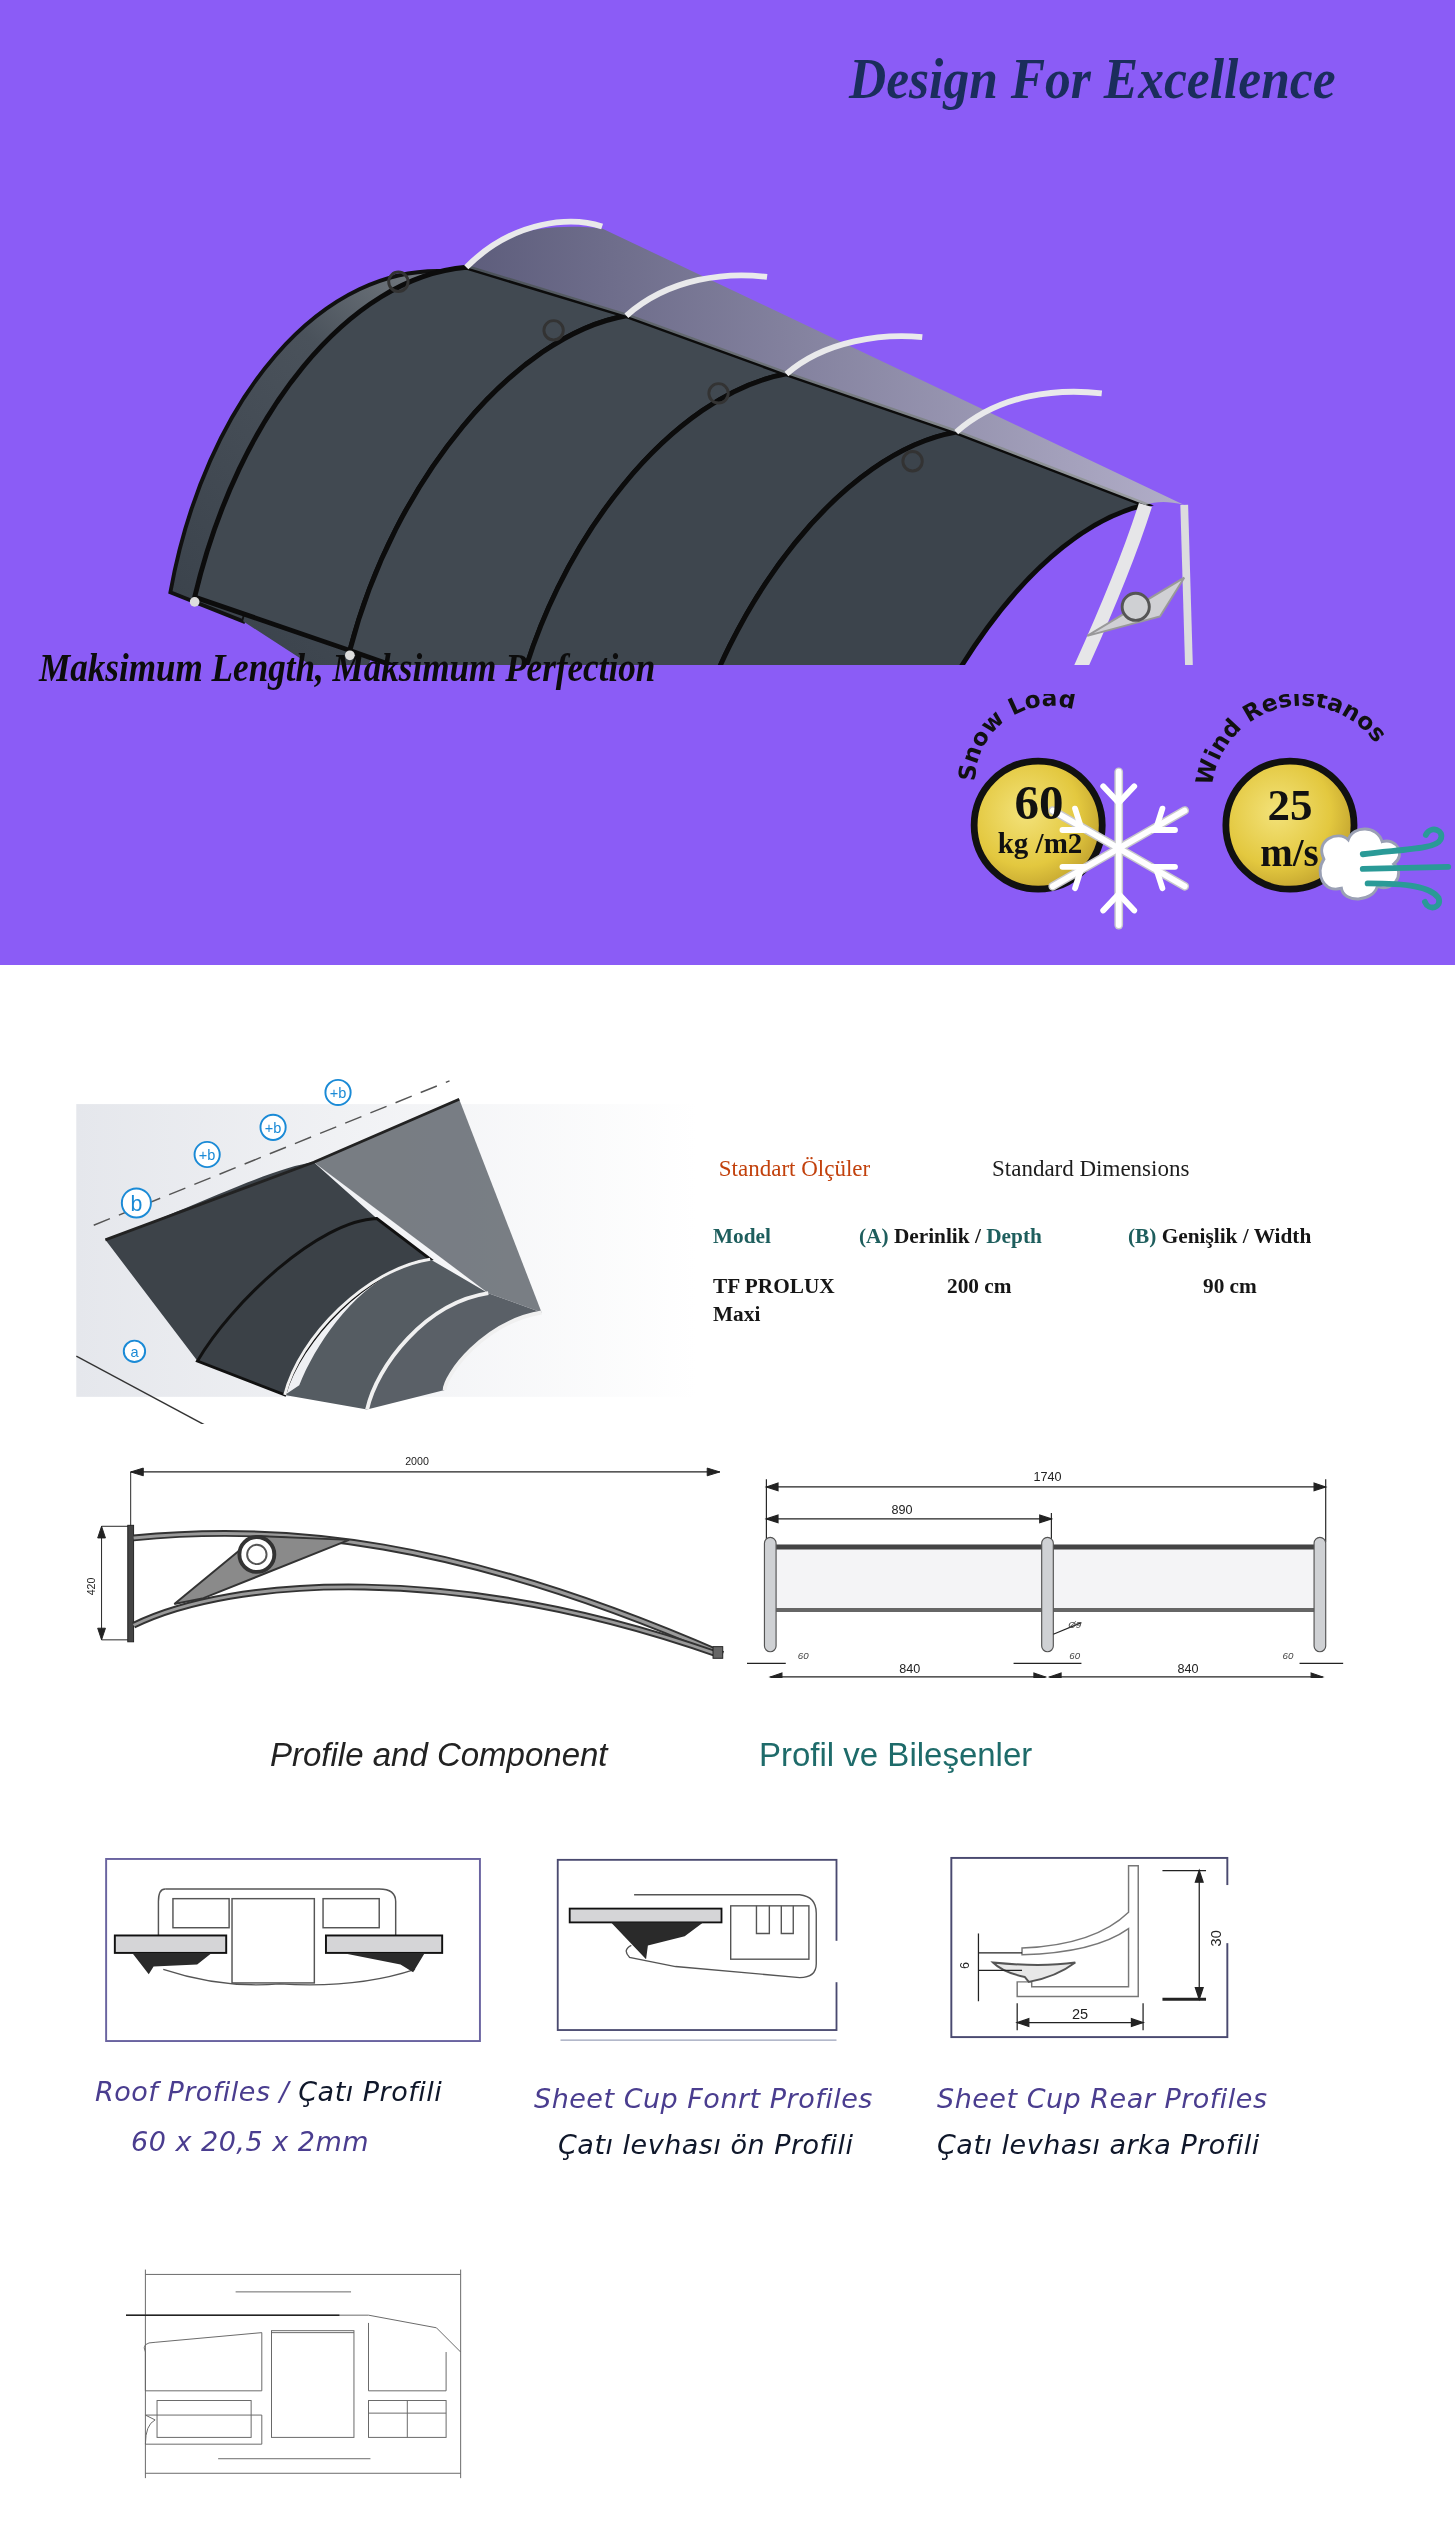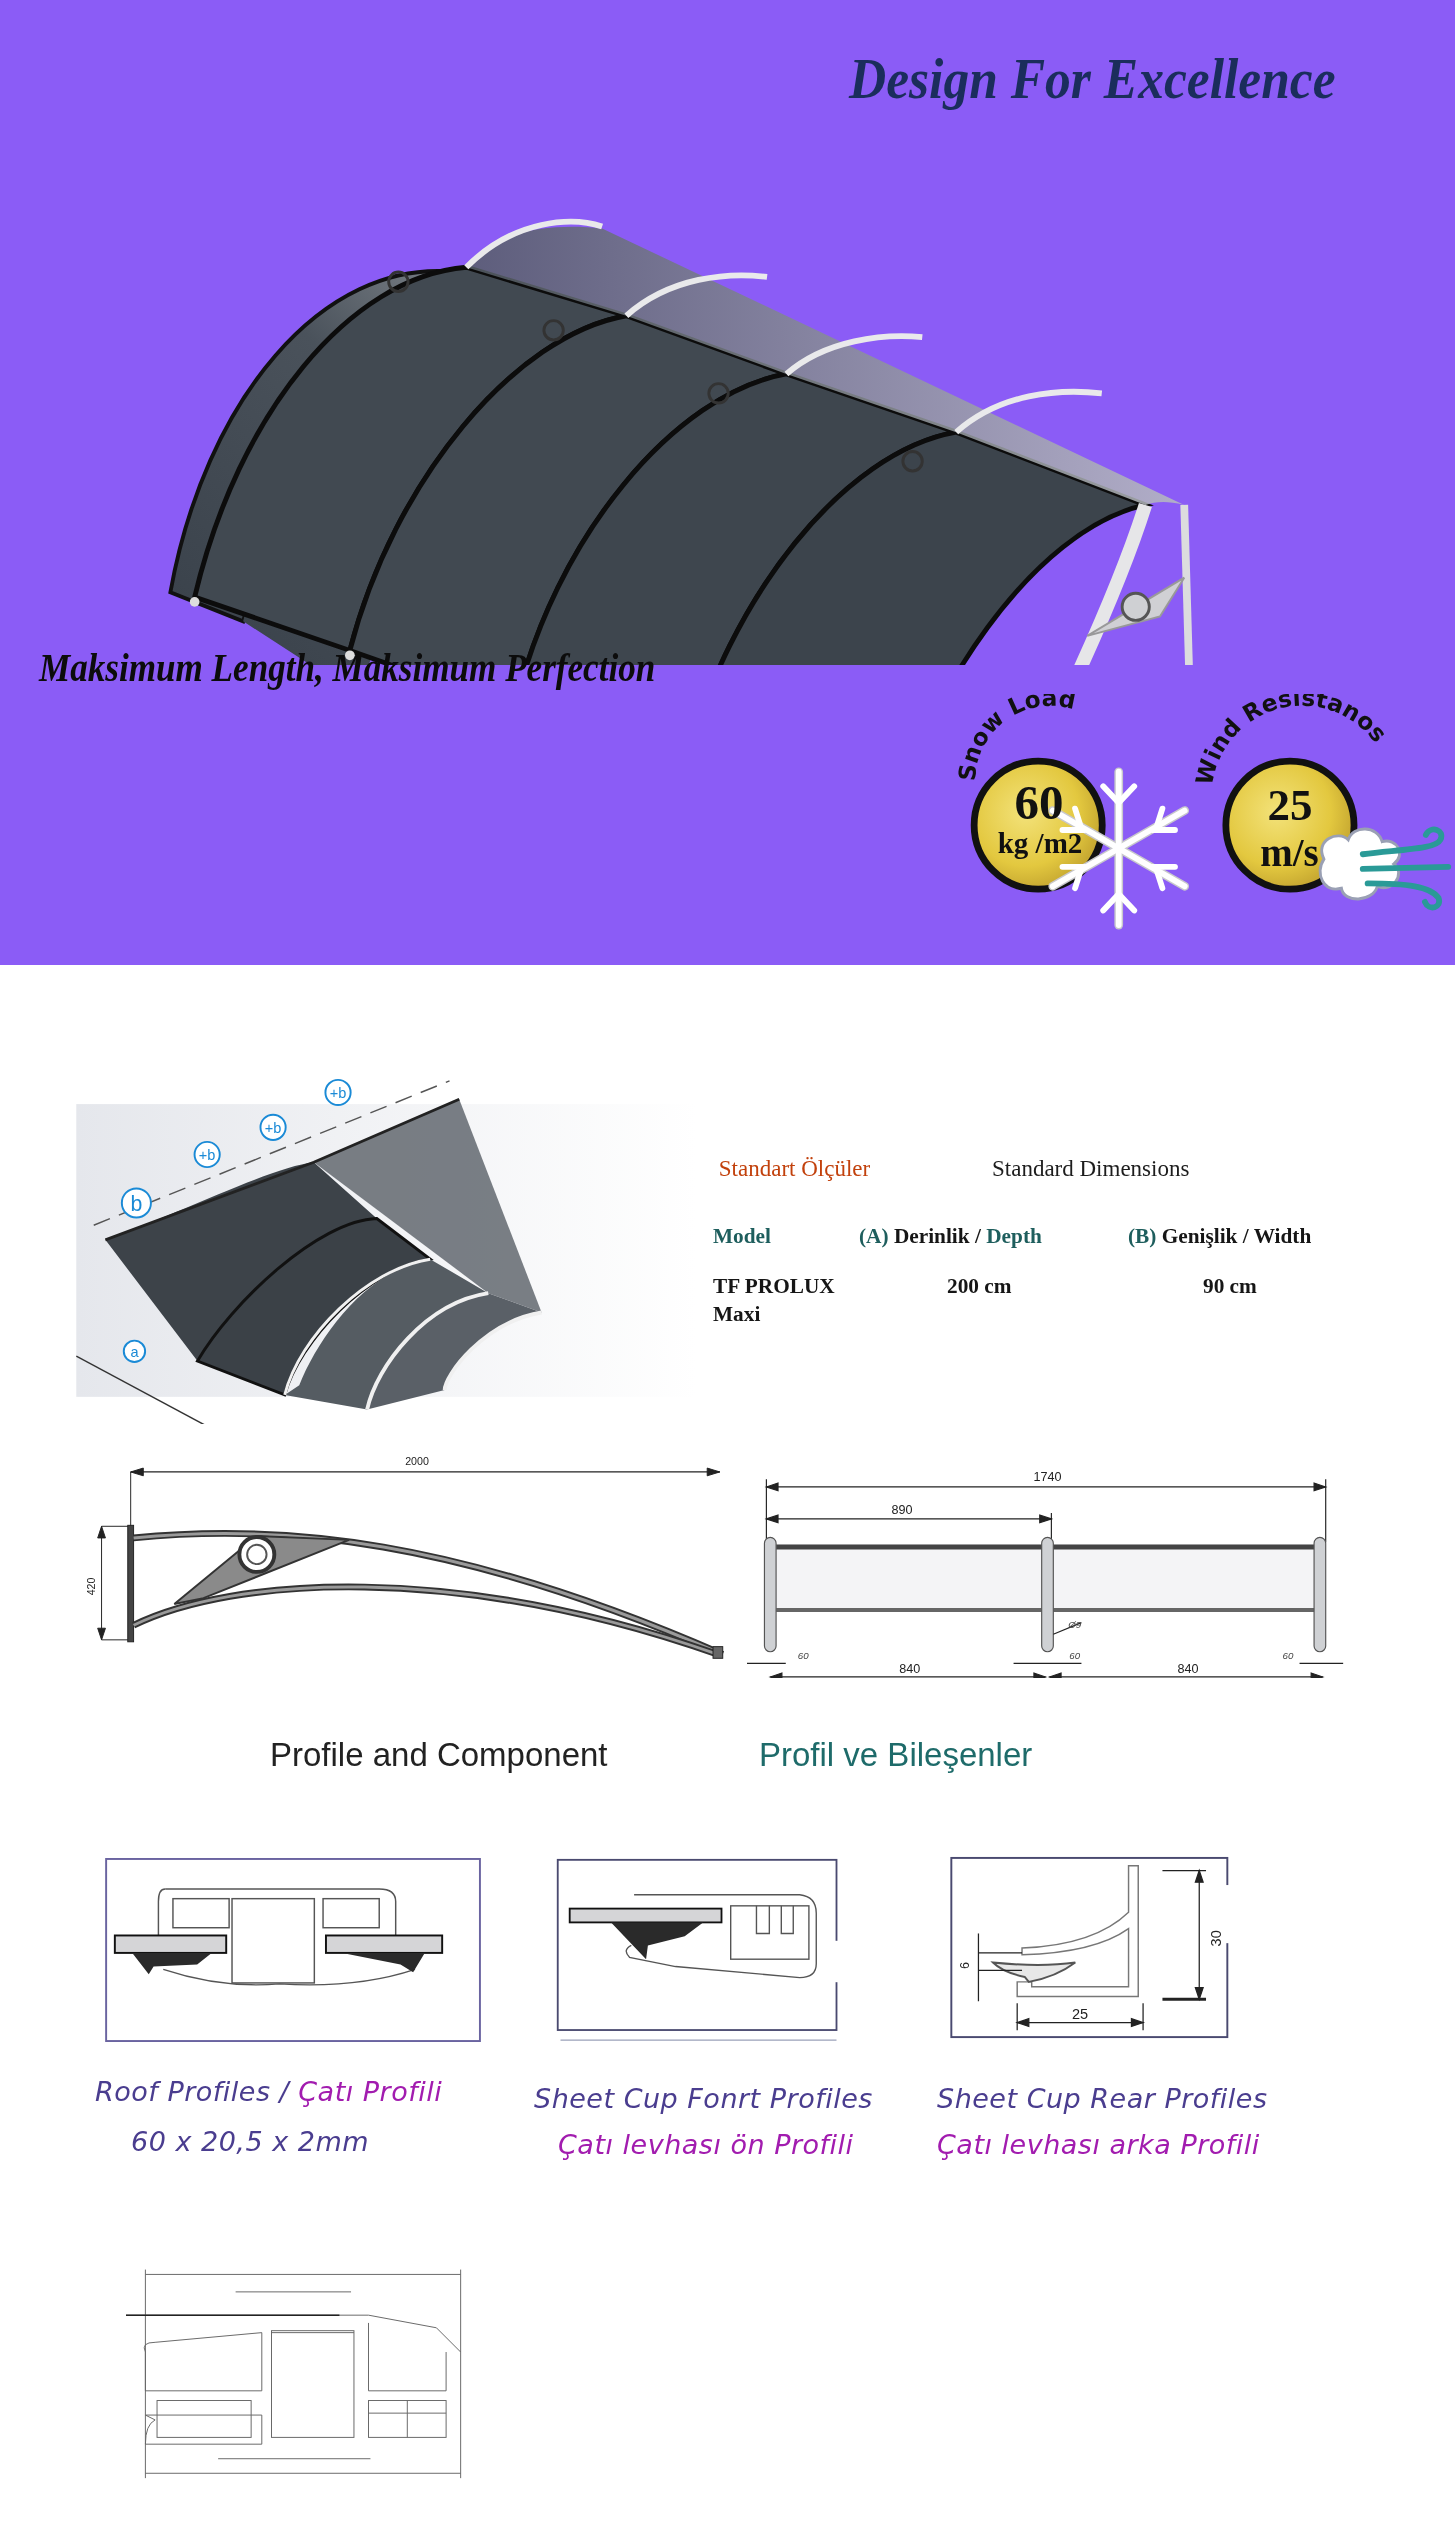--- a/index.html
+++ b/index.html
@@ -23,27 +23,27 @@
   .spec-heading-tr { position: absolute; left: 5.8px; top: 0px; font-size: 23px; color: #c2410c; white-space: nowrap; }
   .spec-heading-en { position: absolute; left: 279px; top: 0px; font-size: 23px; color: #1d1d1d; font-weight: normal; white-space: nowrap; }
   .spec-col { position: absolute; font-size: 21.3px; font-weight: bold; white-space: nowrap; }
   .teal { color: #1e5e5d; }
   .dark { color: #161616; }
 
   .drawing-side { position: absolute; left: 87px; top: 1431px; width: 660px; height: 243px; }
   .drawing-front { position: absolute; left: 747px; top: 1450px; width: 601px; height: 228px; }
 
   .section-title { position: absolute; top: 1736px; font-family: "Liberation Sans", sans-serif; font-size: 33px; white-space: nowrap; }
-  .section-title.en { left: 270px; color: #222; }
+  .section-title.en { left: 270px; color: #222; font-style: italic; }
   .section-title.tr { left: 759px; color: #1e6b6a; }
 
   .profile-card { position: absolute; top: 1858px; height: 184px; }
   .profile-caption { position: absolute; font-family: "DejaVu Sans", sans-serif; font-style: italic; font-size: 27px; white-space: nowrap; letter-spacing: 0.5px; }
   .cap-purple { color: #4a3d8f; }
-  .cap-teal { color: #a21caf; }
+  .cap-teal { color: #0f172a; }
 
   .detail-drawing { position: absolute; left: 126px; top: 2255px; width: 388px; height: 228px; }
 </style>
 </head>
 <body>
 
 <div class="hero">
   <div class="hero-title">Design For Excellence</div>
 
   <svg class="hero-canopy" viewBox="0 0 1250 570">

